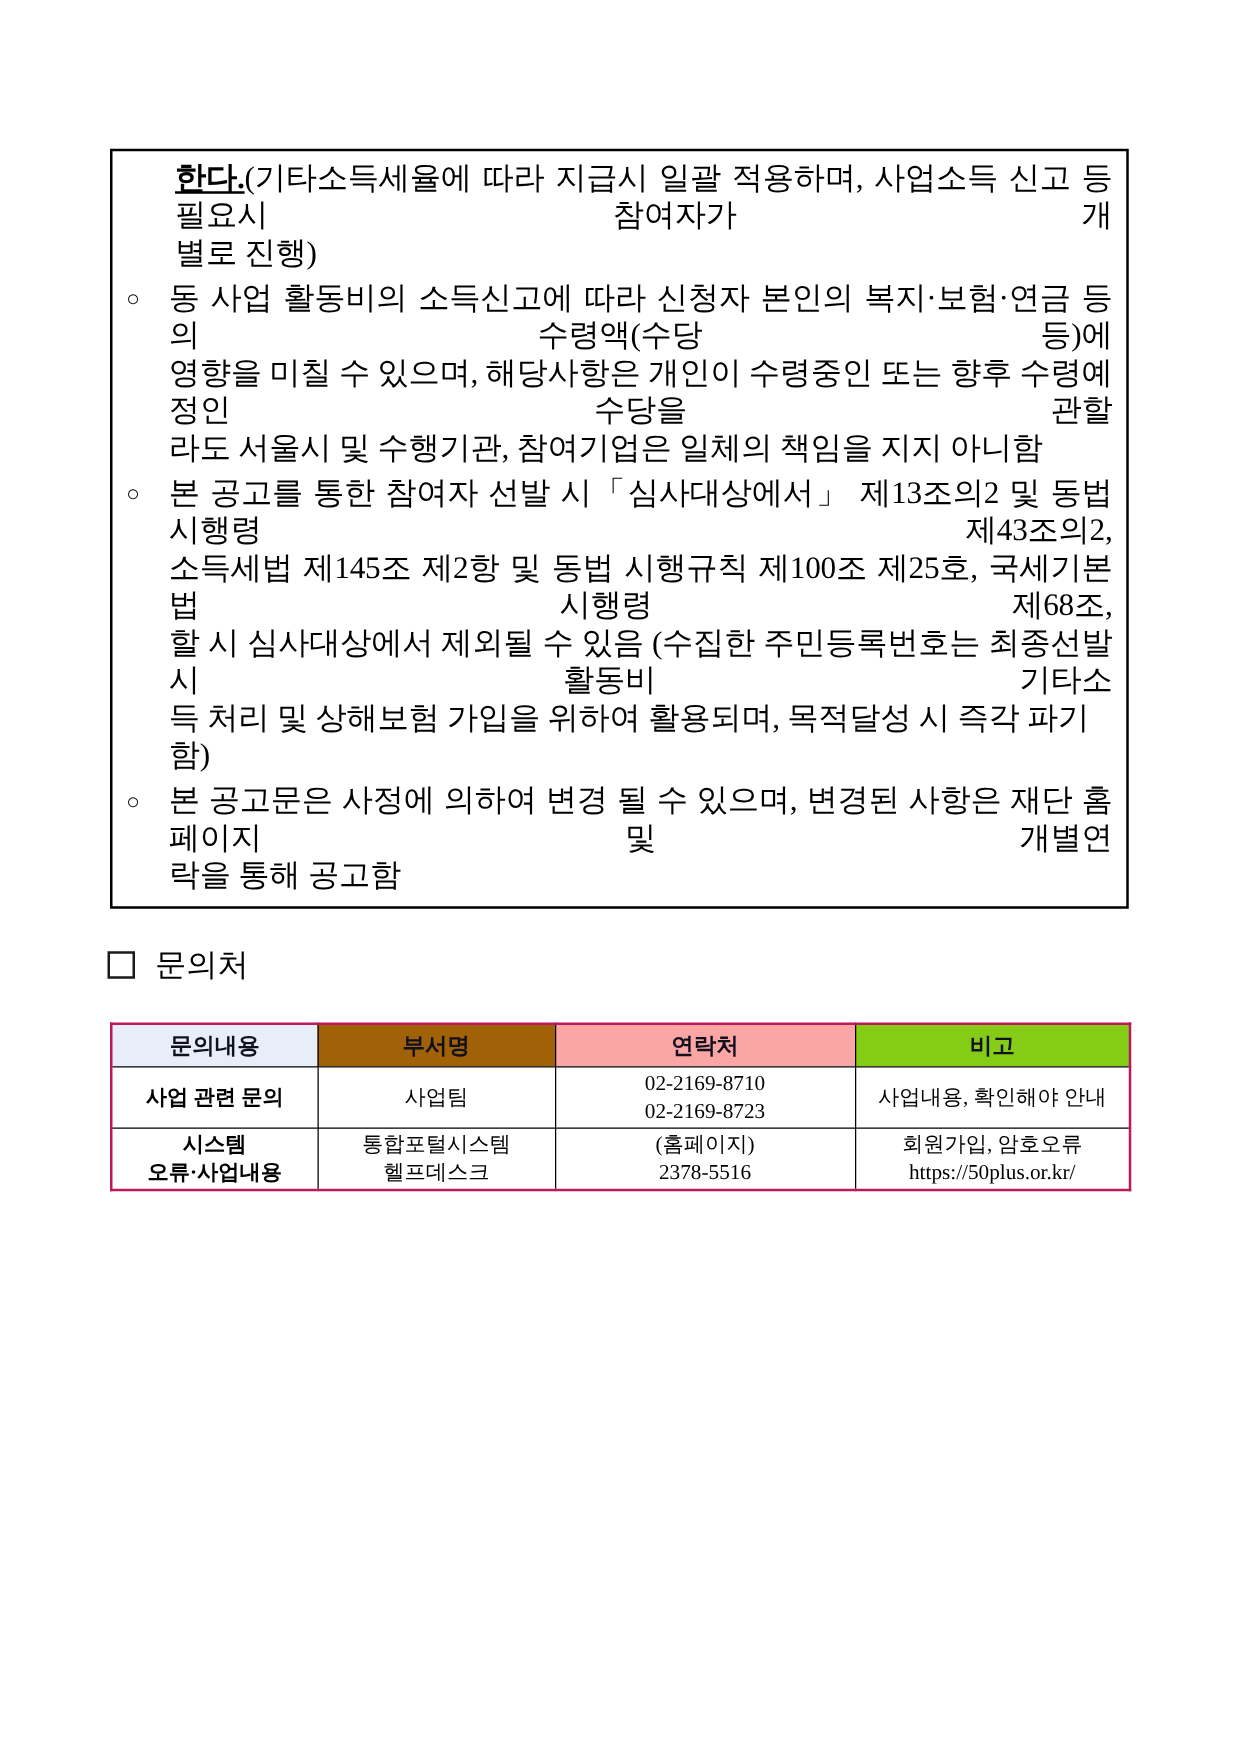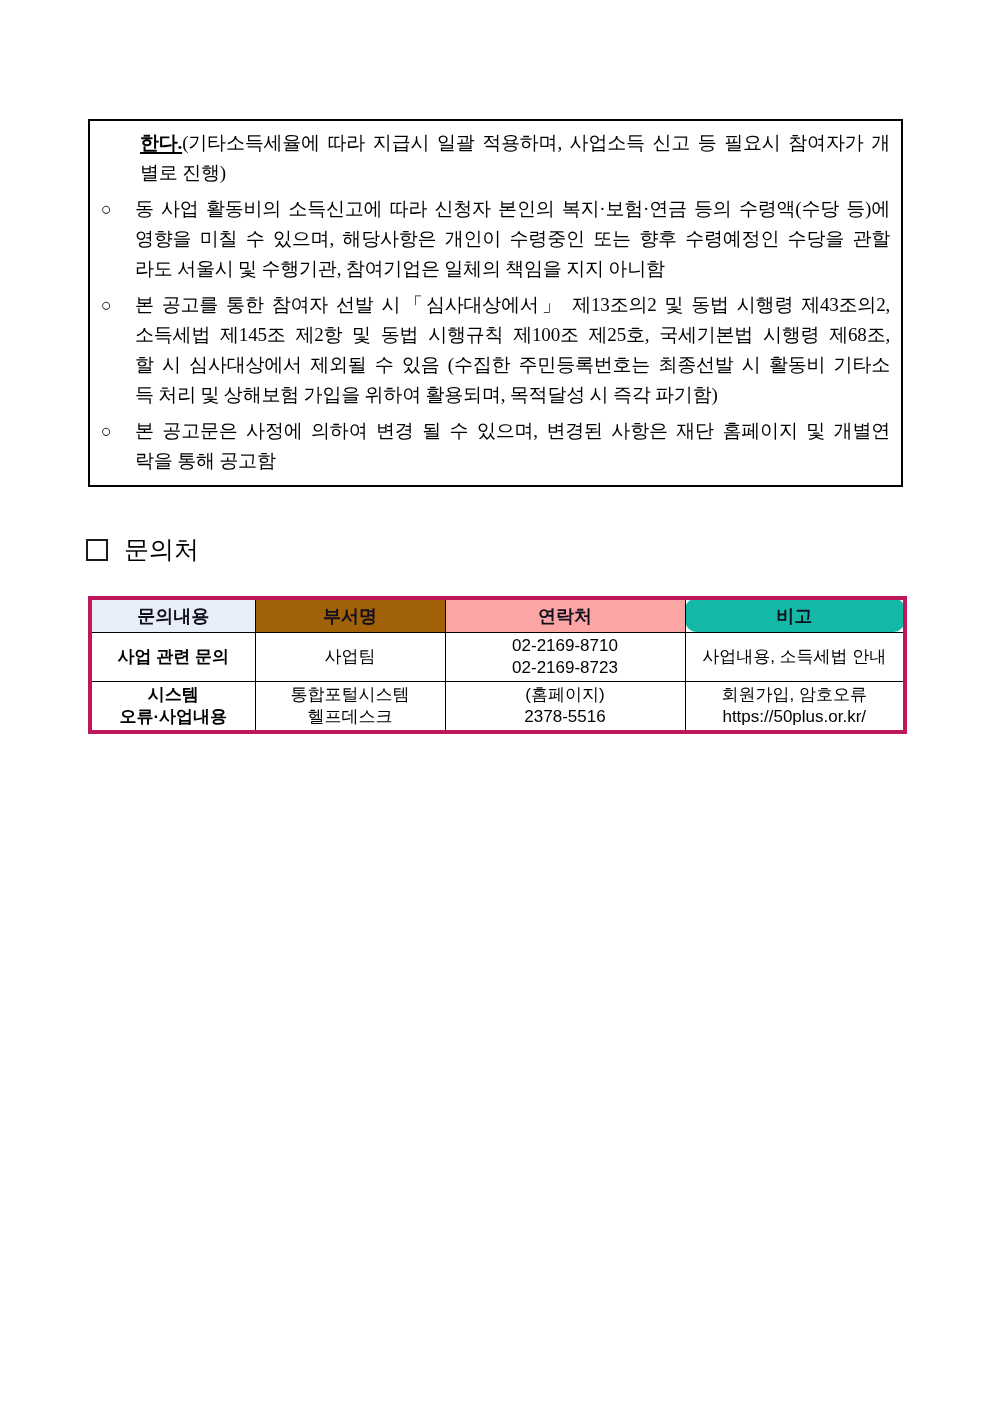--- a/index.html
+++ b/index.html
@@ -35,62 +35,62 @@
   .bullet {
     flex: 0 0 36px;
     font-size: 18px;
     line-height: 30px;
     text-align: left;
     padding-left: 2px;
   }
   .ptext { flex: 1 1 auto; min-width: 0; }
   .para.cont .ptext { padding-left: 5px; }
   .line {
-    font-size: 19px;
+    font-size: 25px;
     line-height: 30px;
     letter-spacing: -0.2px;
     white-space: normal;
   }
   .line.just {
     text-align: justify;
     text-align-last: justify;
   }
   .lead {
     font-weight: bold;
     text-decoration: underline;
     text-decoration-thickness: 2px;
     text-underline-offset: 3px;
   }
 
   
   .section-heading {
-    margin-top: 46px;
+    margin-top: 28px;
     margin-left: -2px;
     display: flex;
     align-items: center;
     font-family: "Liberation Sans", "DejaVu Sans", sans-serif;
     font-size: 25px;
     color: #000000;
   }
   .sq {
     display: inline-block;
     width: 22px;
     height: 22px;
     border: 2px solid #1a1a1a;
     margin-right: 16px;
   }
 
   
   .contact {
     margin-top: 30px;
     width: 815px;
     border-collapse: collapse;
-    border: 4px solid #be185d;
+    border: 2px solid #be185d;
     table-layout: fixed;
-    font-family: Liberation Sans, sans-serif;
+    font-family: Liberation Serif, serif;
   }
   .contact th, .contact td {
     border: 1px solid #000000;
     text-align: center;
     vertical-align: middle;
   }
   .contact th {
     height: 34px;
     font-size: 18px;
     font-weight: bold;
@@ -160,37 +160,37 @@
         <col style="width:165px">
         <col style="width:190px">
         <col style="width:240px">
         <col style="width:220px">
       </colgroup>
       <thead>
         <tr>
           <th style="background: rgb(232, 238, 247);">문의내용</th>
           <th style="background: #a16207;">부서명</th>
           <th style="background: #fca5a5;">연락처</th>
-          <th style="background: #14b8a6; border-radius: 12px;">비고</th>
+          <th style="background: #84cc16;">비고</th>
         </tr>
       </thead>
       <tbody>
         <tr>
           <td class="cat">
             <span class="cell-line">사업 관련 문의</span>
           </td>
           <td>
             <span class="cell-line">사업팀</span>
           </td>
           <td>
             <span class="cell-line">02-2169-8710</span>
             <span class="cell-line">02-2169-8723</span>
           </td>
           <td>
-            <span class="cell-line">사업내용, 소득세법 안내</span>
+            <span class="cell-line">사업내용, 확인해야 안내</span>
           </td>
         </tr>
         <tr>
           <td class="cat">
             <span class="cell-line">시스템</span>
             <span class="cell-line">오류·사업내용</span>
           </td>
           <td>
             <span class="cell-line">통합포털시스템</span>
             <span class="cell-line">헬프데스크</span>

